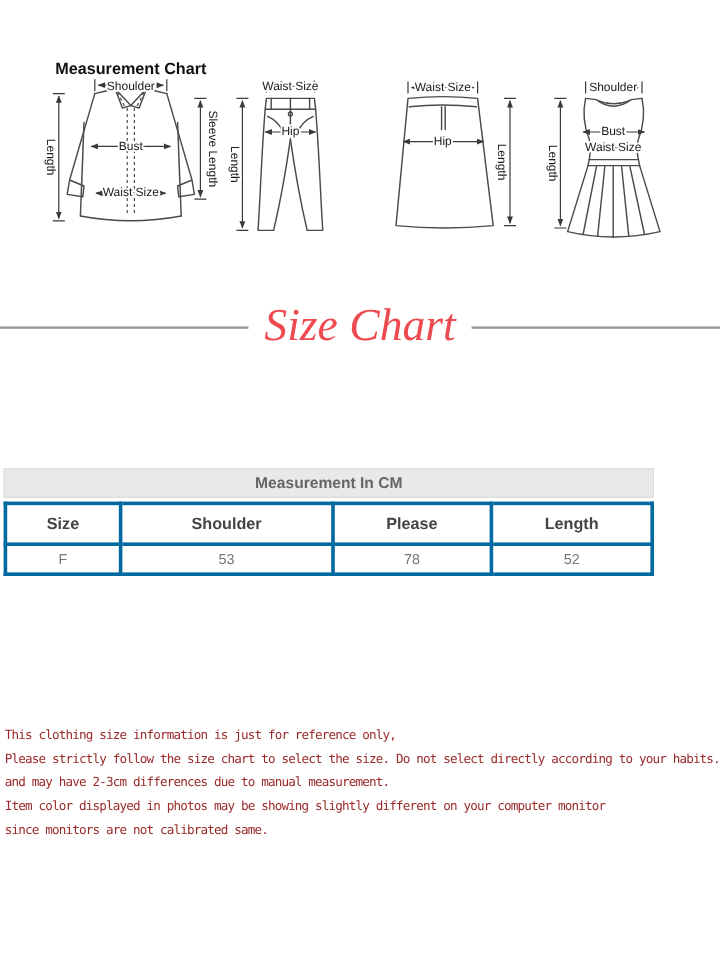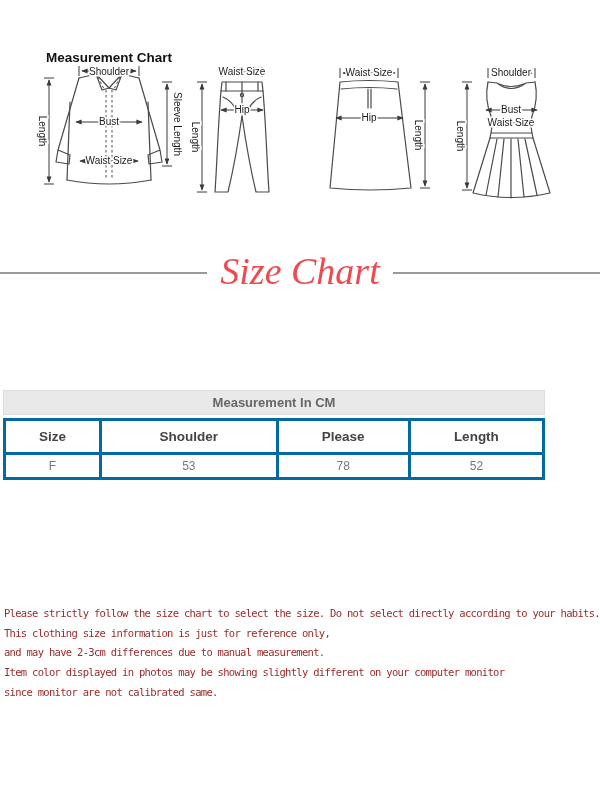--- a/index.html
+++ b/index.html
@@ -220,20 +220,20 @@
           <td>F</td>
           <td>53</td>
           <td>78</td>
           <td>52</td>
         </tr>
       </tbody>
     </table>
   </div>
 
   <div class="attention">
+    <div>This clothing size information is just for reference only,</div>
     <div>Please strictly follow the size chart to select the size. Do not select directly according to your habits.</div>
-    <div>This clothing size information is just for reference only,</div>
     <div>and may have 2-3cm differences due to manual measurement.</div>
     <div>Item color displayed in photos may be showing slightly different on your computer monitor</div>
-    <div>since monitor are not calibrated same.</div>
+    <div>since monitors are not calibrated same.</div>
   </div>
 
 </div>
 
 </body></html>

